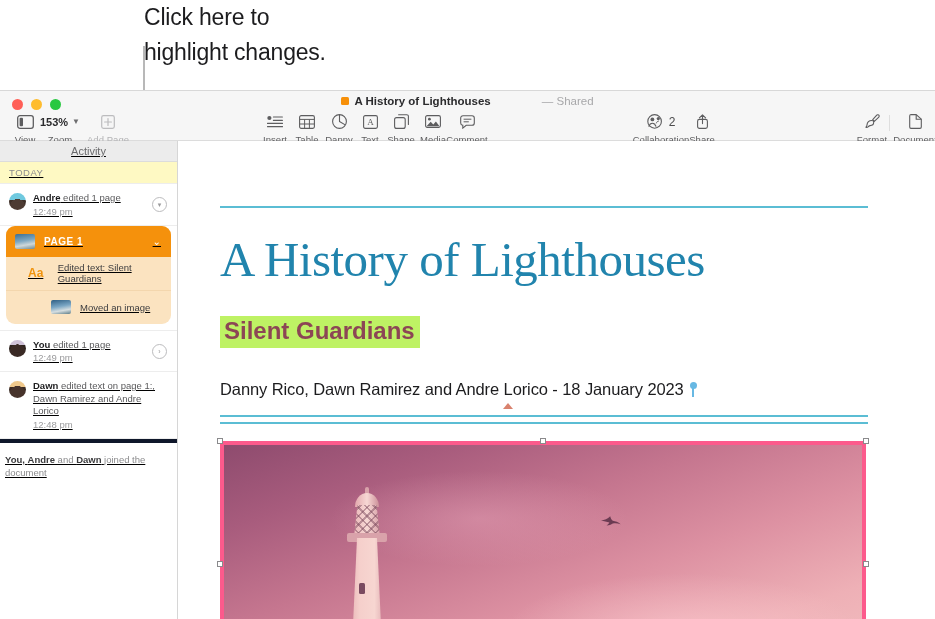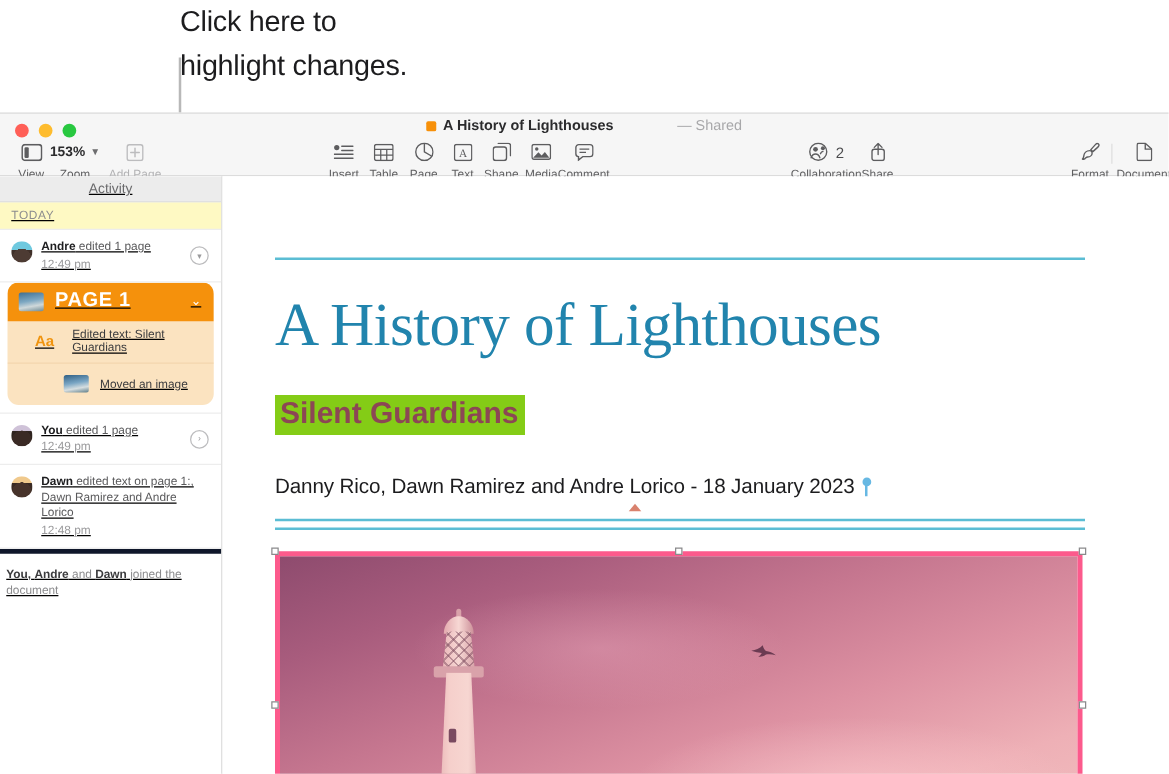--- a/index.html
+++ b/index.html
@@ -136,21 +136,21 @@
   }
   #page-card-header{
     height:31px;background:#f5910c;display:flex;align-items:center;
     padding:0 10px 0 9px;
   }
   #page-card-thumb{
     width:20px;height:15px;border-radius:2px;flex:0 0 20px;
     background:linear-gradient(170deg,#3e6f92 0%,#7ea8c2 45%,#cfd8da 70%,#6f8a93 100%);
   }
   #page-card-title{
-    font-size:16px;font-weight:bold;color:#ffffff;letter-spacing:0.5px;
+    font-size:10px;font-weight:bold;color:#ffffff;letter-spacing:0.5px;
     margin-left:9px;flex:1;
   }
   #page-card-chevron{color:#ffffff;font-size:10px;}
   .change-row{
     display:flex;align-items:center;height:33px;padding-left:22px;
   }
   .change-row + .change-row{border-top:1px solid #f3d6ad;padding-left:45px;}
   .change-ico-aa{
     font-size:12px;font-weight:bold;color:#f0940f;width:22px;
   }
@@ -179,21 +179,21 @@
   }
   #doc-h1{
     position:absolute;left:42px;top:91px;width:700px;
     font-family:"Liberation Serif", serif;
     font-size:49px;line-height:56px;color:#2184ad;
     letter-spacing:-0.5px;
   }
   #doc-h2{
     position:absolute;left:42px;top:175px;
     font-size:24px;font-weight:bold;color:#8c4655;
-    background:#84cc16;padding:2px 5px 4px 4px;line-height:26px;
+    background:#bef264;padding:2px 5px 4px 4px;line-height:26px;
   }
   #doc-byline{
     position:absolute;left:42px;top:239px;
     font-size:16.5px;color:#1c1c1e;letter-spacing:-0.1px;
     display:flex;align-items:center;gap:6px;
   }
   #byline-caret{
     position:absolute;left:325px;top:262px;
     width:0;height:0;border-left:5px solid transparent;
     border-right:5px solid transparent;border-bottom:6px solid #d9826e;
@@ -347,21 +347,21 @@
       <div class="tb-lbl">Table</div>
     </div>
 
     <div class="tb-item" style="left:316px;">
       <div class="tb-ico">
         <svg width="15" height="15" viewBox="0 0 15 15">
             <circle cx="7.5" cy="7.5" r="6.9" fill="none" stroke="currentColor" stroke-width="1.1"></circle>
             <path d="M7.5 7.5V1.2M7.5 7.5l5.3 3.1" stroke="currentColor" stroke-width="1.1" stroke-linecap="round"></path>
           </svg>
       </div>
-      <div class="tb-lbl">Page</div>
+      <div class="tb-lbl">Danny</div>
     </div>
 
     <div class="tb-item" style="left:347px;">
       <div class="tb-ico">
         <svg width="15" height="14" viewBox="0 0 15 14">
             <rect x="0.6" y="0.6" width="13.8" height="12.8" rx="1.6" fill="none" stroke="currentColor" stroke-width="1.1"></rect>
             <text x="7.4" y="10.4" font-size="9" font-family="Liberation Serif, serif" text-anchor="middle" fill="currentColor">A</text>
           </svg>
       </div>
       <div class="tb-lbl">Text</div>

